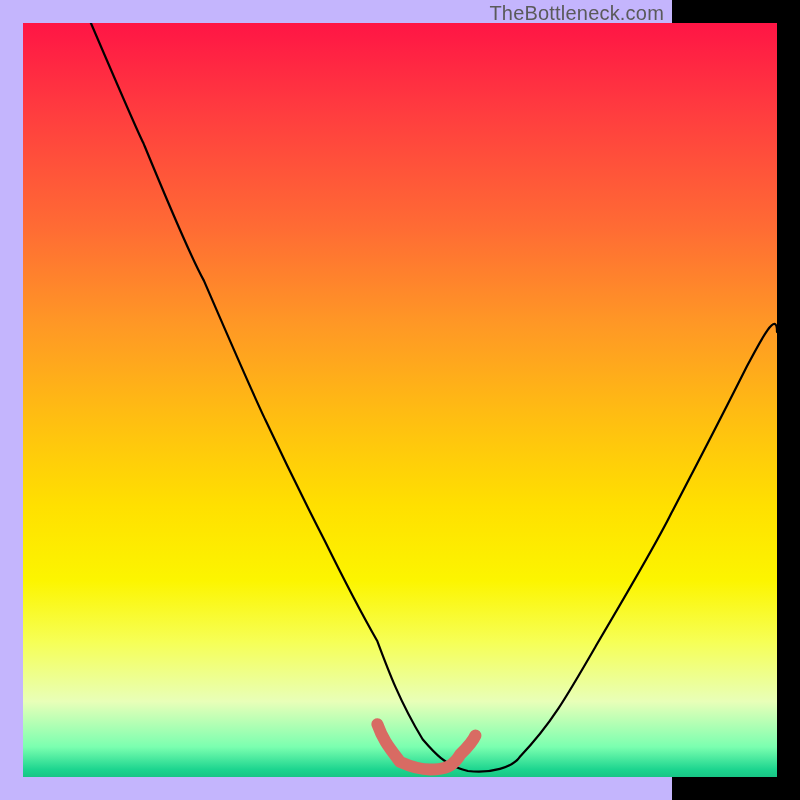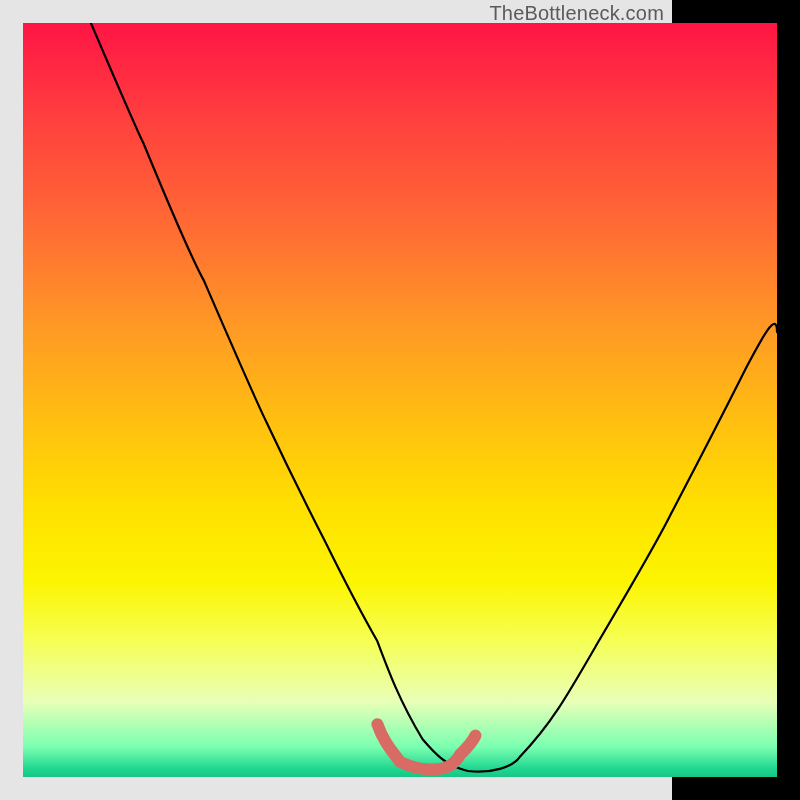--- a/index.html
+++ b/index.html
@@ -10,21 +10,21 @@
     background: #000000;
     overflow: hidden;
     font-family: Arial, Helvetica, sans-serif;
   }
   .frame {
     position: absolute;
     top: 0;
     left: 0;
     width: 672px;
     height: 800px;
-    background: #e5e5e5;
+    background: #c4b5fd;
   }
   .plot-area {
     position: absolute;
     top: 23px;
     left: 23px;
     width: 754px;
     height: 754px;
     background: linear-gradient(
       to bottom,
       #ff1545 0%,

